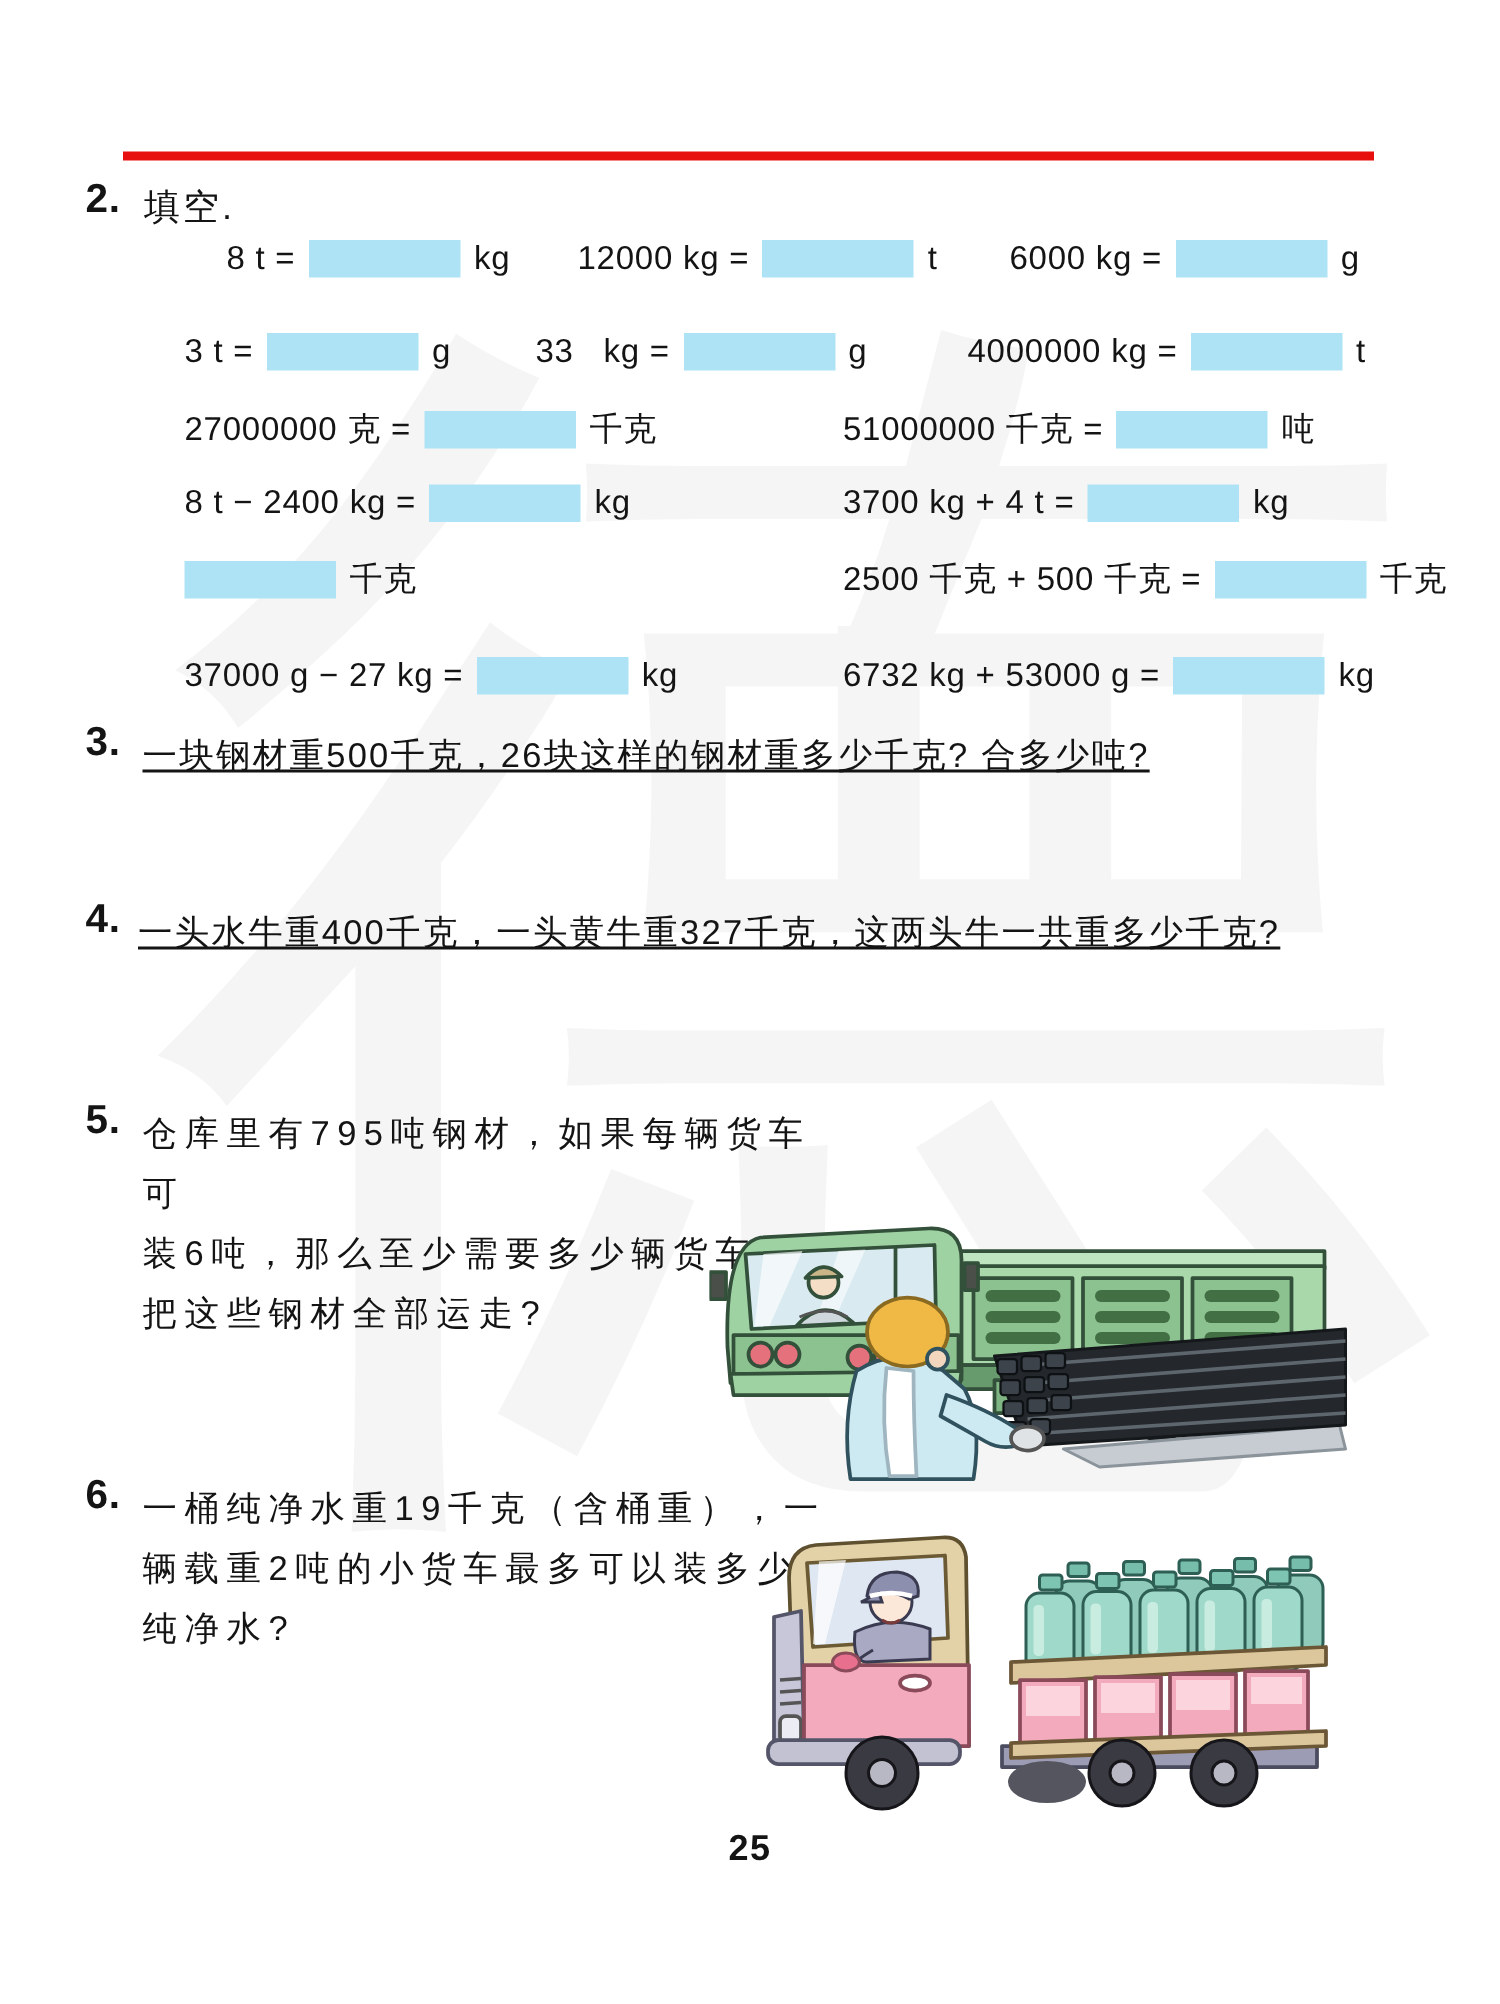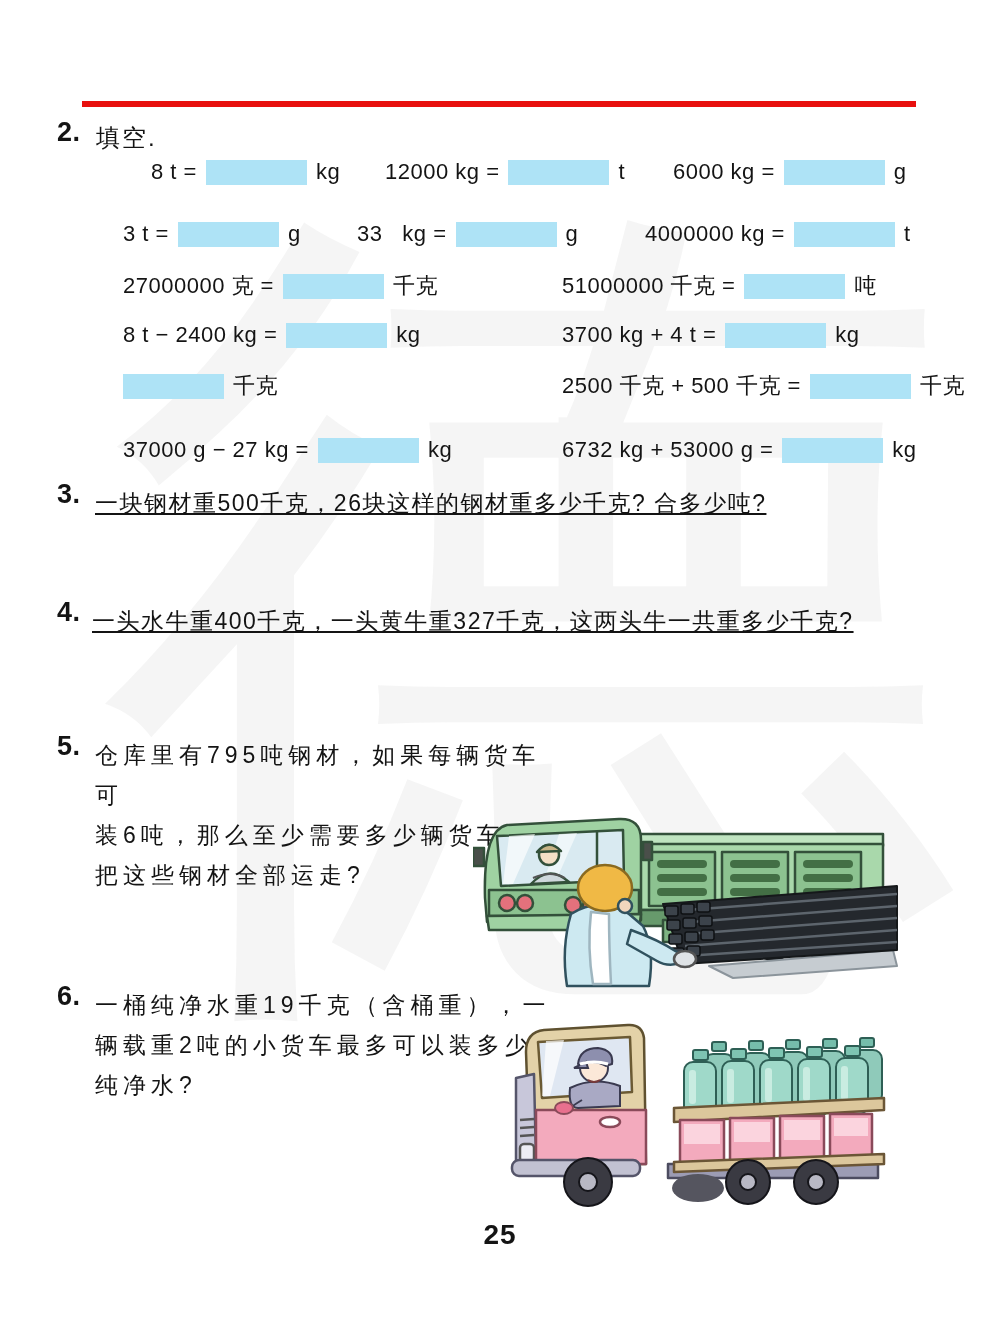--- a/index.html
+++ b/index.html
@@ -34,21 +34,21 @@
   .eq-text{font-size:22px;white-space:pre;letter-spacing:0.5px;}
   .blank{display:inline-block;width:101px;height:25px;background:#aee3f6;flex:0 0 auto;}
   
   .plines{position:absolute;font-size:23px;line-height:40px;}
   .p34 .pline{letter-spacing:1.5px;text-decoration:underline;}
   .p56 .pline{letter-spacing:5px;line-height:40px;}
   
   .illus{position:absolute;}
   
   #page-number{position:absolute;left:0;top:1219px;width:100%;text-align:center;
-    font-size:28px;font-weight:bold;letter-spacing:1px;}
+    font-size:24px;font-weight:bold;letter-spacing:1px;}
 </style>
 </head>
 <body>
 
 <div id="page">
 
   <div id="watermark">德</div>
 
   <div class="layer">
     <div id="red-rule" style="background: rgb(232, 16, 14);"></div>

